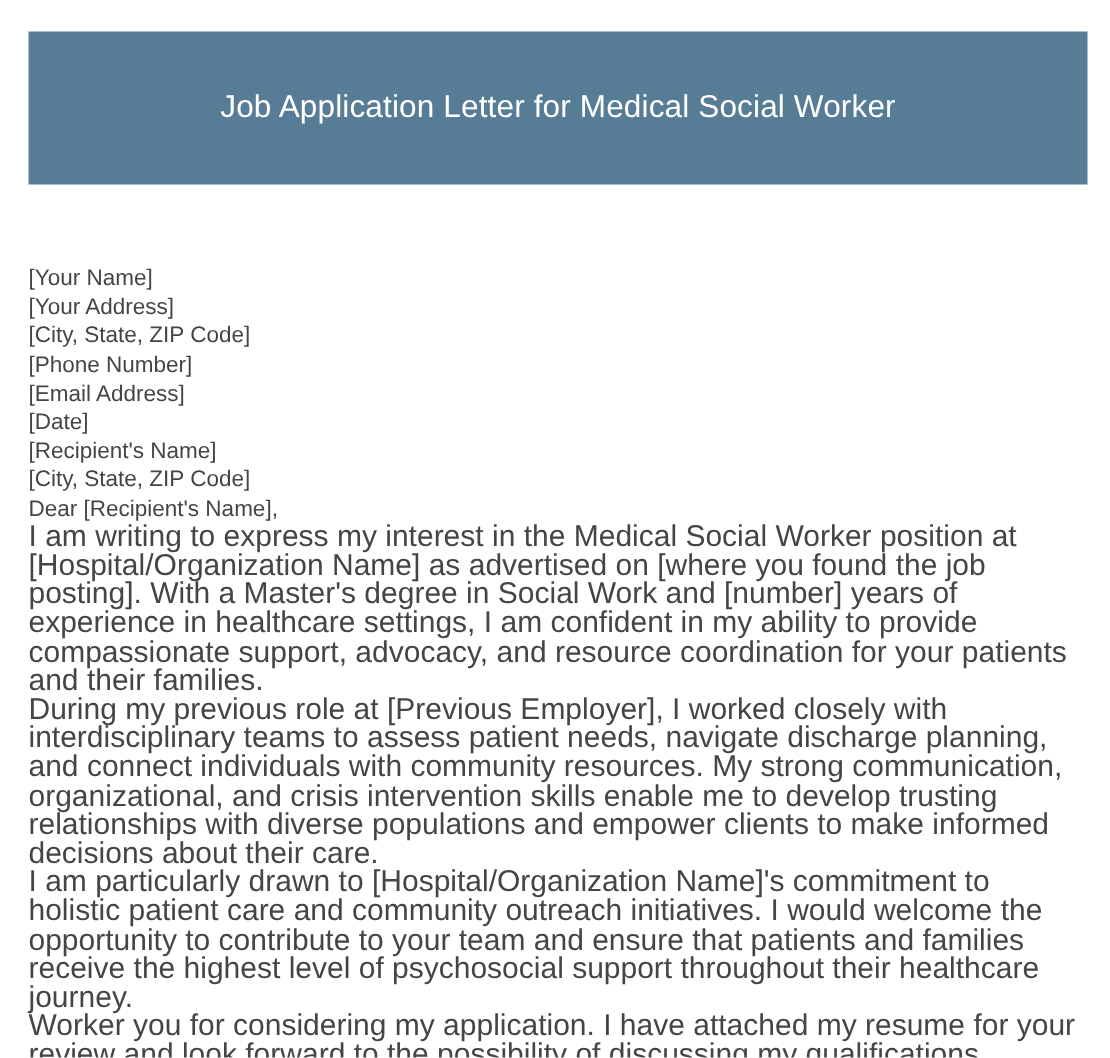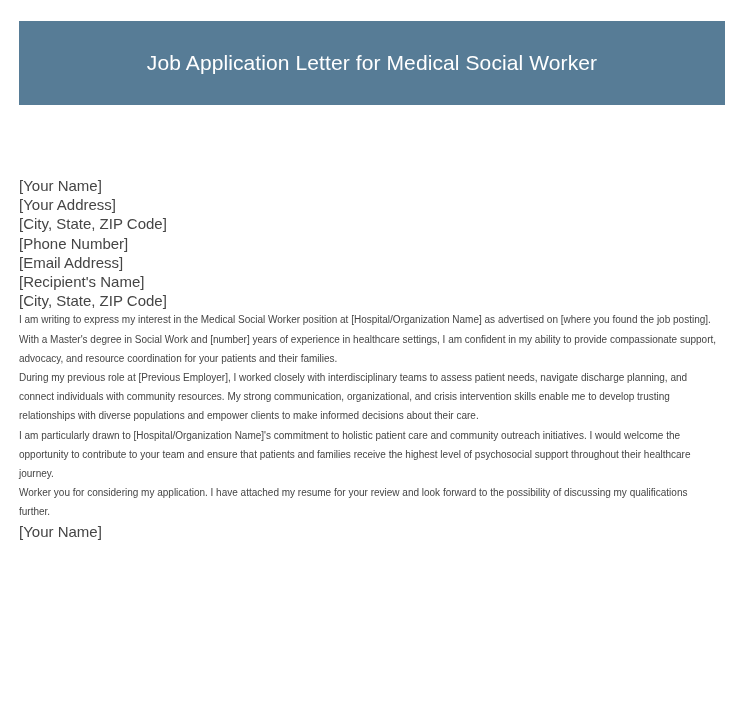--- a/index.html
+++ b/index.html
@@ -21,21 +21,21 @@
     top: 0;
     width: 740px;
     height: 705px;
     background: #ffffff;
   }
   .title-banner {
     position: absolute;
     left: 19px;
     top: 21px;
     width: 706px;
-    height: 84px;
+    height: 102px;
     background: #577c96;
     display: flex;
     align-items: center;
     justify-content: center;
   }
   .title-text {
     color: #ffffff;
     font-size: 21px;
     font-weight: 400;
     line-height: 1.2;
@@ -54,21 +54,21 @@
     color: #454545;
     font-size: 15px;
     line-height: 19.2px;
     font-weight: 400;
     text-align: left;
     white-space: pre-wrap;
     word-wrap: break-word;
   }
   .para {
     color: #454545;
-    font-size: 10px;
+    font-size: 20px;
     line-height: 19.2px;
     font-weight: 400;
     text-align: left;
     margin: 0;
     word-wrap: break-word;
   }
 </style>
 </head>
 <body>
 
@@ -78,24 +78,26 @@
     <div class="title-text">Job Application Letter for Medical Social Worker</div>
   </div>
 
   <div class="letter-body">
 
     <div class="line">[Your Name]</div>
     <div class="line">[Your Address]</div>
     <div class="line">[City, State, ZIP Code]</div>
     <div class="line">[Phone Number]</div>
     <div class="line">[Email Address]</div>
+    <div class="line">[Date]</div>
 
     <div class="line">[Recipient's Name]</div>
     <div class="line">[City, State, ZIP Code]</div>
 
+    <div class="line">Dear [Recipient's Name],</div>
 
     <p class="para">I am writing to express my interest in the Medical Social Worker position at [Hospital/Organization Name] as advertised on [where you found the job posting]. With a Master's degree in Social Work and [number] years of experience in healthcare settings, I am confident in my ability to provide compassionate support, advocacy, and resource coordination for your patients and their families.</p>
     <p class="para">During my previous role at [Previous Employer], I worked closely with interdisciplinary teams to assess patient needs, navigate discharge planning, and connect individuals with community resources. My strong communication, organizational, and crisis intervention skills enable me to develop trusting relationships with diverse populations and empower clients to make informed decisions about their care.</p>
     <p class="para">I am particularly drawn to [Hospital/Organization Name]'s commitment to holistic patient care and community outreach initiatives. I would welcome the opportunity to contribute to your team and ensure that patients and families receive the highest level of psychosocial support throughout their healthcare journey.</p>
     <p class="para">Worker you for considering my application. I have attached my resume for your review and look forward to the possibility of discussing my qualifications further.</p>
 
     <div class="line">[Your Name]</div>
 
   </div>
 </div>

